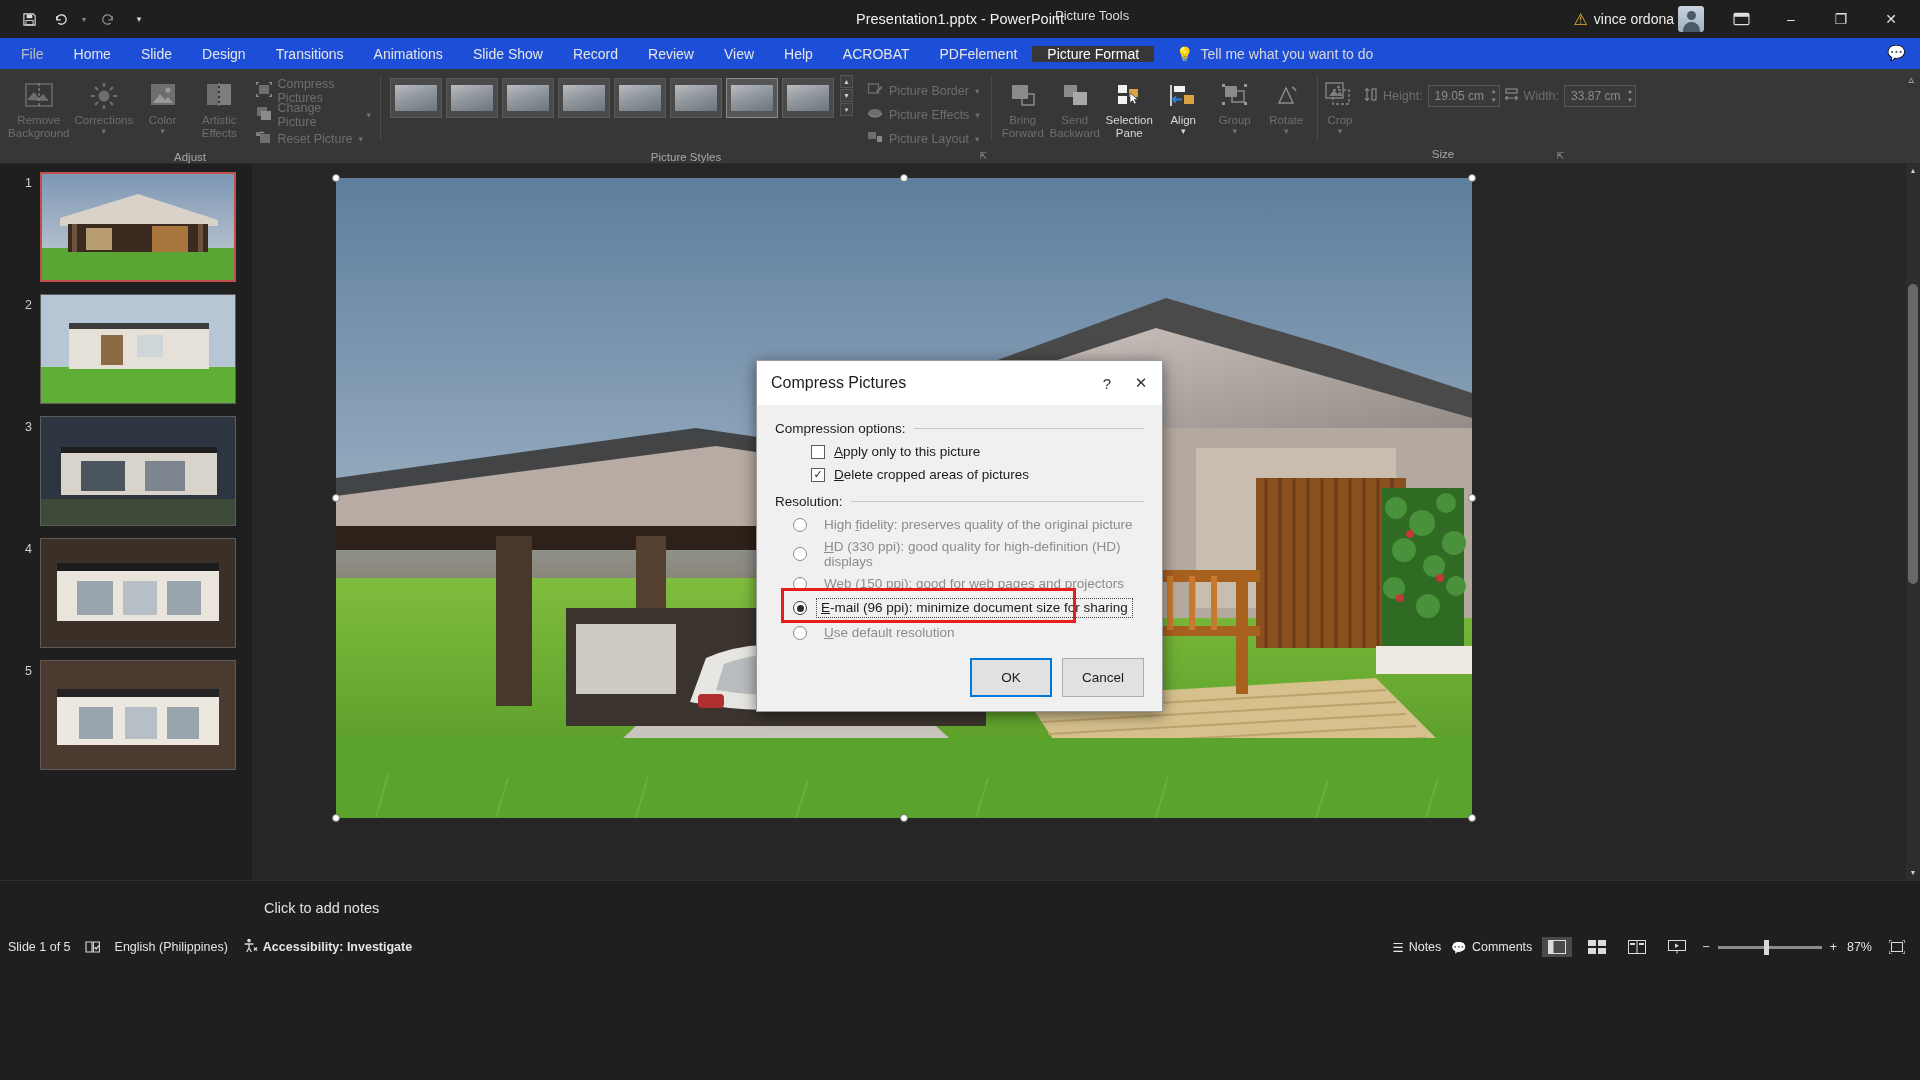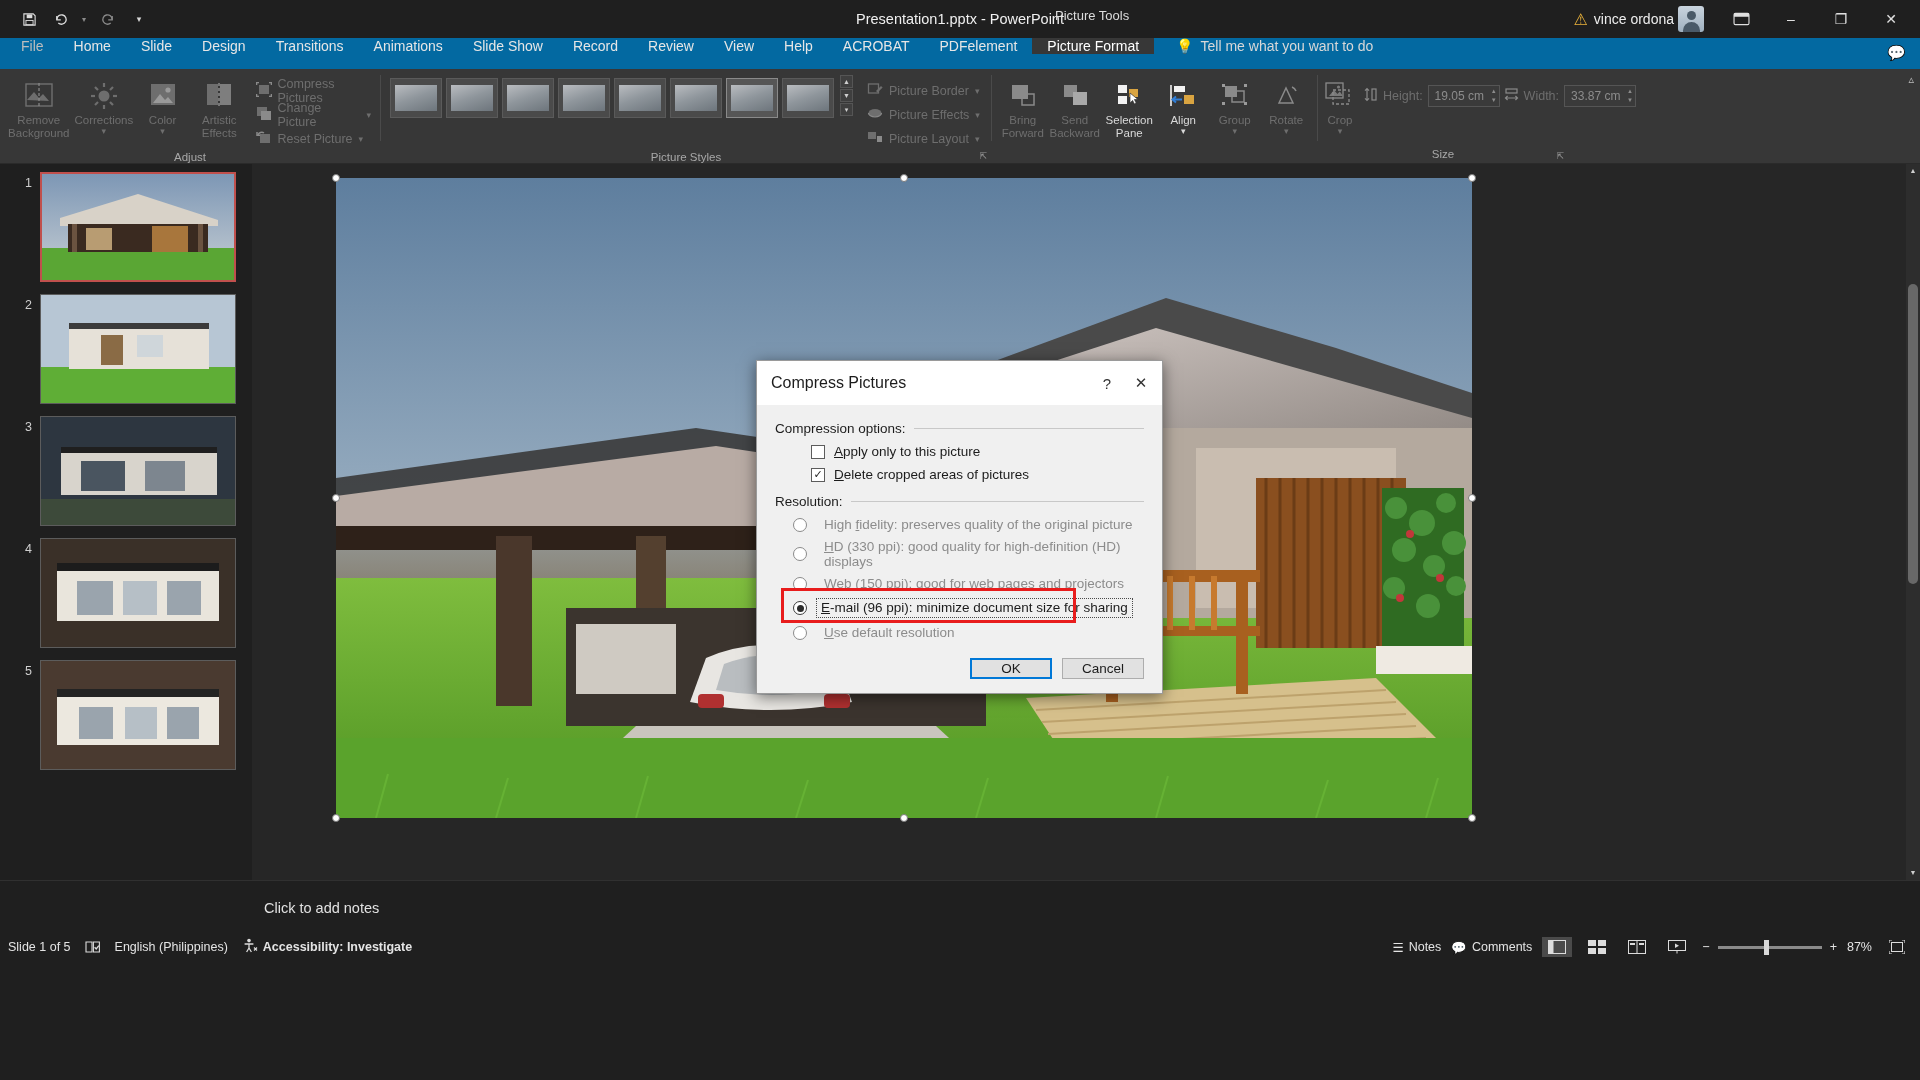--- a/index.html
+++ b/index.html
@@ -49,22 +49,22 @@
     content: ""; position: absolute; width: 9px; height: 9px;
     border-radius: 50%; background: #4a5a68; margin-bottom: 12px;
   }
   .win-btn {
     width: 46px; height: 38px; display: flex; align-items: center;
     justify-content: center; color: #e0e0e0; font-size: 14px;
   }
 
   
   .tabbar {
-    height: 31px; background: #0369a1; display: flex;
-    align-items: flex-start; padding-left: 6px; position: relative;
+    height: 31px; background: #1d4ed8; display: flex;
+    align-items: center; padding-left: 6px; position: relative;
   }
   .tab {
     padding: 0 15px; display: flex; align-items: center;
     font-size: 14px; color: #e6e6e6; cursor: default;
   }
   .tab.file { color: #bdbdbd; }
   .tab.active { background: #373737; color: #ffffff; }
   .tell-me {
     display: flex; align-items: center; gap: 7px;
     padding-left: 22px; font-size: 14px; color: #d8d8d8;
@@ -261,21 +261,21 @@
     border: 3px solid #e81c1c; pointer-events: none;
   }
   .focus-dot {
     border: 1px dotted #4a4a4a; padding: 1px 4px 2px 4px;
   }
   .dlg-foot {
     display: flex; justify-content: flex-end; gap: 10px;
     padding: 14px 18px 14px 18px;
   }
   .dbtn {
-    width: 82px; height: 21px; background: #e1e1e1; border: 1px solid #adadad;
+    width: 82px; height: 39px; background: #e1e1e1; border: 1px solid #adadad;
     font-size: 13.5px; color: #1c1c1c; display: flex;
     align-items: center; justify-content: center;
   }
   .dbtn.primary { border: 2px solid #0078d7; background: #e1e1e1; }
 </style>
 </head>
 <body>
 
 <div class="titlebar">
   <div class="qat">

